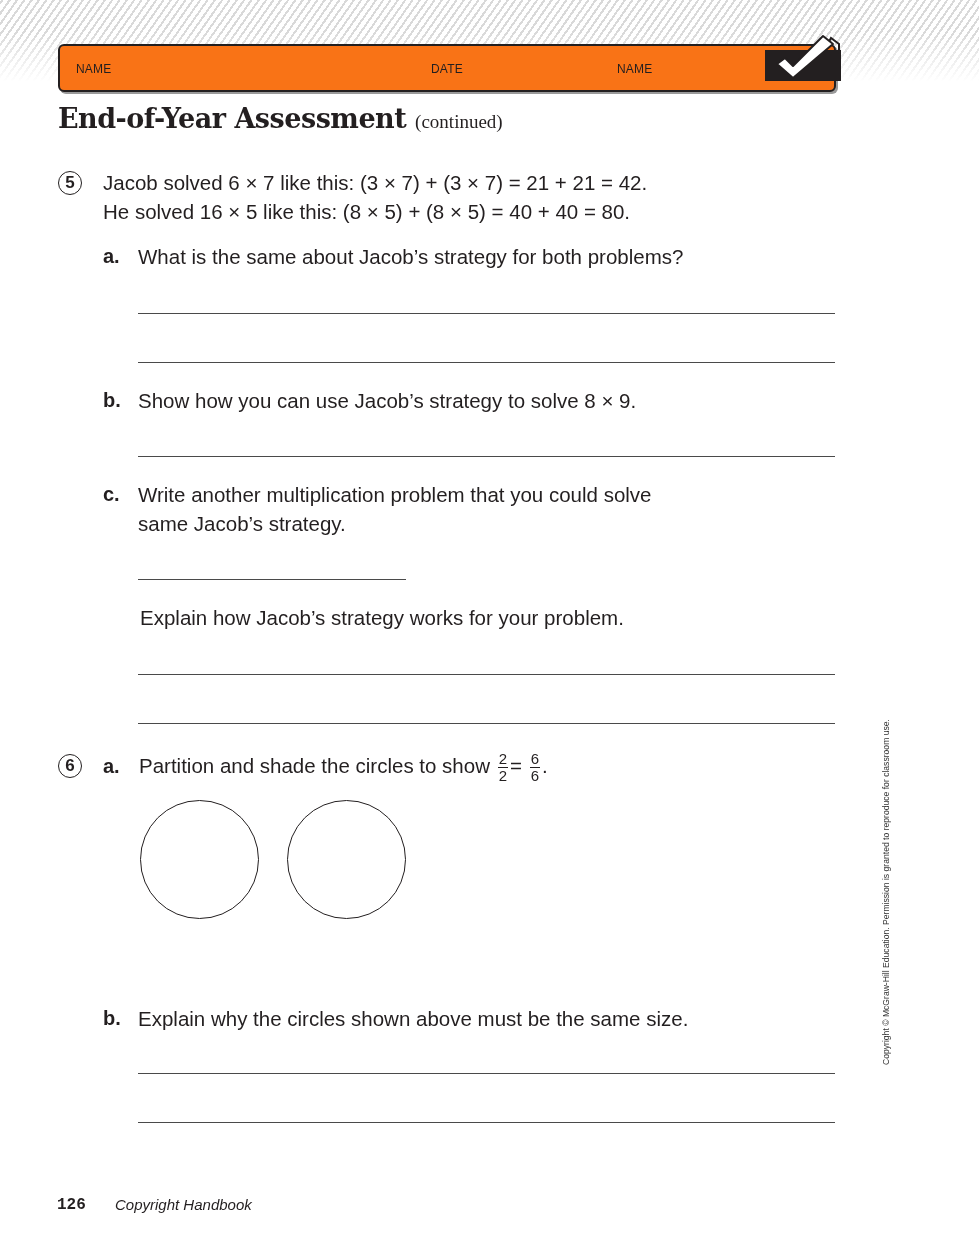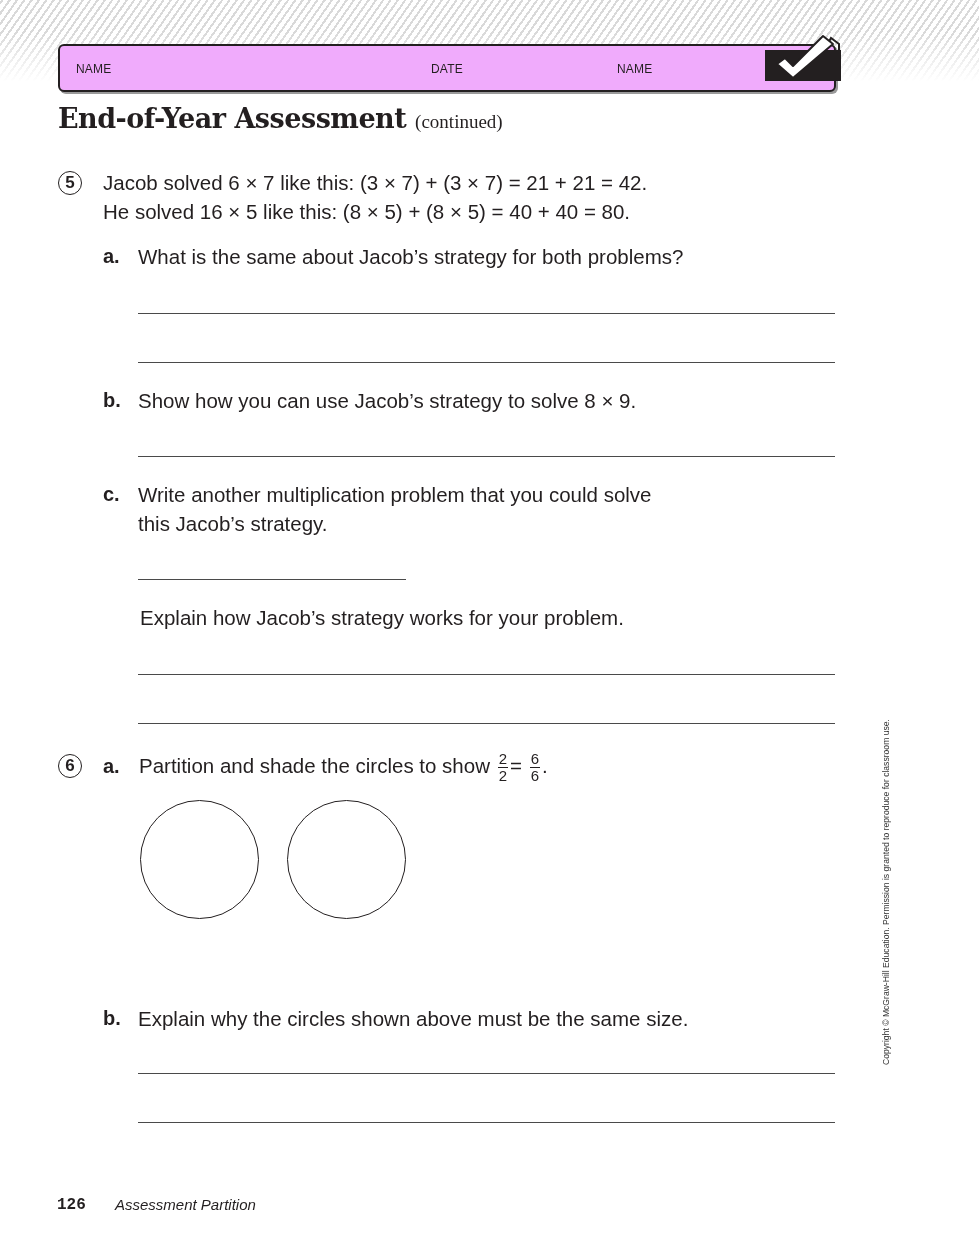--- a/index.html
+++ b/index.html
@@ -9,21 +9,21 @@
     font-family: "Liberation Sans", sans-serif;
   }
   .stripes {
     position: absolute; left: 0; top: 0; width: 979px; height: 82px;
     background: repeating-linear-gradient(-55deg, #d9d9d9 0 2px, #ffffff 2px 6px);
     -webkit-mask-image: linear-gradient(to bottom, #000 0%, #000 40%, rgba(0,0,0,0) 100%);
     mask-image: linear-gradient(to bottom, #000 0%, #000 40%, rgba(0,0,0,0) 100%);
   }
   .name-bar {
     position: absolute; left: 58px; top: 44px; width: 774px; height: 44px;
-    border: 2px solid #231f20; border-radius: 6px; background: #f0abfc;
+    border: 2px solid #231f20; border-radius: 6px; background: #f97316;
     box-shadow: 2px 2px 0 #9a9a9a;
   }
   .nb-label { position: absolute; top: 16px; font-size: 12px; letter-spacing: 0.2px; }
   .nb-name { left: 16px; } .nb-date { left: 371px; } .nb-time { left: 557px; }
   .check-box {
     position: absolute; left: 763px; top: 34px; width: 78px; height: 48px;
   }
   .title {
     position: absolute; left: 58px; top: 103px; margin: 0;
     font-family: "DejaVu Serif", serif; font-weight: bold; font-size: 27px; letter-spacing: -0.5px;
@@ -73,21 +73,21 @@
 <div class="txt" style="left:138px; top:242px;text-align:center;">What is the same about Jacob’s strategy for both problems?</div>
 <div class="line" style="left:138px; top:313px; width:697px;"></div>
 <div class="line" style="left:138px; top:362px; width:697px;"></div>
 
 <div class="lbl" style="left:103px; top:386px;">b.</div>
 <div class="txt" style="left:138px; top:386px;">Show how you can use Jacob’s strategy to solve 8 × 9.</div>
 <div class="line" style="left:138px; top:456px; width:697px;"></div>
 
 <div class="lbl" style="left:103px; top:480px;">c.</div>
 <div class="txt" style="left:138px; top:480px;">Write another multiplication problem that you could solve</div>
-<div class="txt" style="left:138px; top:509px;">this Jacob’s strategy.</div>
+<div class="txt" style="left:138px; top:509px;">same Jacob’s strategy.</div>
 <div class="line" style="left:138px; top:579px; width:268px;"></div>
 <div class="txt" style="left:140px; top:603px;">Explain how Jacob’s strategy works for your problem.</div>
 <div class="line" style="left:138px; top:674px; width:697px;"></div>
 <div class="line" style="left:138px; top:723px; width:697px;"></div>
 
 <div class="qnum" style="left:58px; top:754px;">6</div>
 <div class="lbl" style="left:103px; top:752px;">a.</div>
 <div class="txt" style="left:139px; top:745px; line-height:42px;">
   <span>Partition and shade the circles to show</span>
   <span class="frac"><span class="num">2</span><span class="den">2</span></span><span>=</span>
@@ -98,13 +98,13 @@
 <div class="circle" style="left:287px; top:800px;"></div>
 
 <div class="lbl" style="left:103px; top:1004px;">b.</div>
 <div class="txt" style="left:138px; top:1004px;">Explain why the circles shown above must be the same size.</div>
 <div class="line" style="left:138px; top:1073px; width:697px;"></div>
 <div class="line" style="left:138px; top:1122px; width:697px;"></div>
 
 <div class="copyright">Copyright © McGraw-Hill Education. Permission is granted to reproduce for classroom use.</div>
 
 <div class="footer-num">126</div>
-<div class="footer-title">Assessment Partition</div>
+<div class="footer-title">Copyright Handbook</div>
 
 </body></html>

